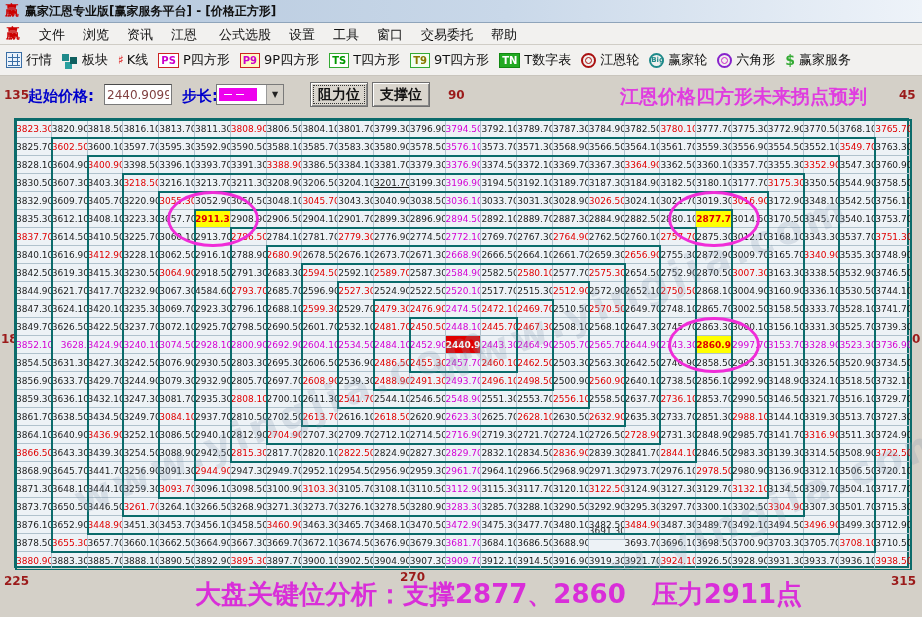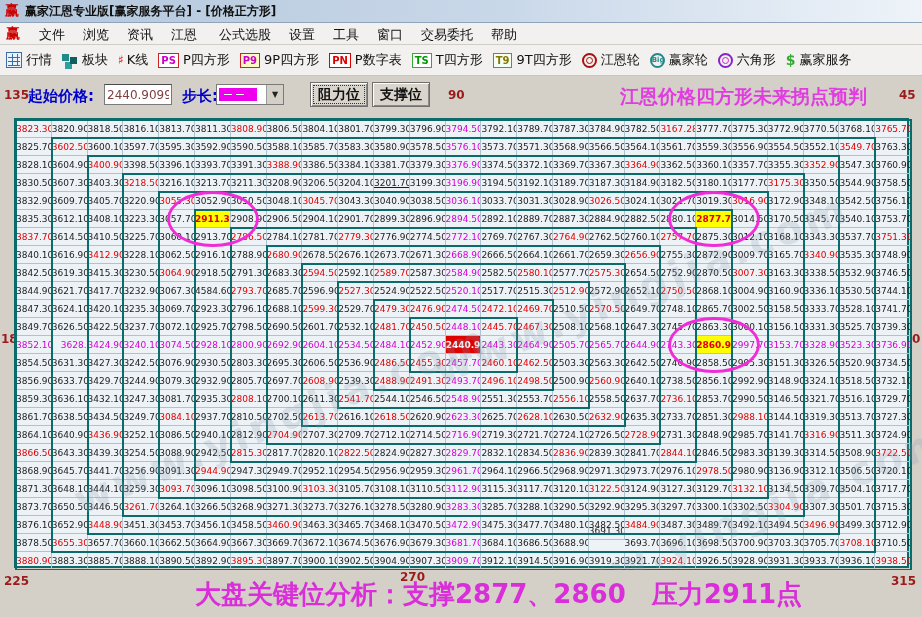--- a/index.html
+++ b/index.html
@@ -108,30 +108,30 @@
       </span>
       <span class="tool">
         <span class="badge" style="color: rgb(204, 0, 204); border-color: rgb(204, 34, 34); background: rgb(255, 255, 255);">PS</span>
         <span class="tool-label">P四方形</span>
       </span>
       <span class="tool">
         <span class="badge" style="color: rgb(204, 0, 204); border-color: rgb(204, 34, 34); background: #fef9c3;">P9</span>
         <span class="tool-label">9P四方形</span>
       </span>
       <span class="tool">
-        <span class="badge" style="color: rgb(221, 0, 0); border-color: rgb(221, 0, 0); background: rgb(255, 255, 255);">PN</span>
-        <span class="tool-label">P数字表</span>
-      </span>
-      <span class="tool">
         <span class="badge" style="color: rgb(0, 153, 0); border-color: rgb(51, 170, 51); background: rgb(255, 255, 255);">TS</span>
         <span class="tool-label">T四方形</span>
       </span>
       <span class="tool">
         <span class="badge" style="color: rgb(136, 119, 0); border-color: rgb(51, 170, 51); background: rgb(242, 255, 242);">T9</span>
         <span class="tool-label">9T四方形</span>
+      </span>
+      <span class="tool">
+        <span class="badge" style="color: rgb(255, 255, 255); border-color: rgb(17, 136, 17); background: rgb(34, 170, 34);">TN</span>
+        <span class="tool-label">T数字表</span>
       </span>
       <span class="tool">
         <span class="wheel-icon"></span>
         <span class="tool-label">江恩轮</span>
       </span>
       <span class="tool">
         <span class="bigwheel-icon">Big</span>
         <span class="tool-label">赢家轮</span>
       </span>
       <span class="tool">
@@ -175,21 +175,21 @@
         <div class="cell" style="left: 286.4px; top: 0px;">3804.10</div>
         <div class="cell" style="left: 322.2px; top: 0px;">3801.70</div>
         <div class="cell" style="left: 358px; top: 0px;">3799.30</div>
         <div class="cell" style="left: 393.8px; top: 0px;">3796.90</div>
         <div class="cell magenta" style="left: 429.6px; top: 0px;">3794.50</div>
         <div class="cell" style="left: 465.4px; top: 0px;">3792.10</div>
         <div class="cell" style="left: 501.2px; top: 0px;">3789.70</div>
         <div class="cell" style="left: 537px; top: 0px;">3787.30</div>
         <div class="cell" style="left: 572.8px; top: 0px;">3784.90</div>
         <div class="cell" style="left: 608.6px; top: 0px;">3782.50</div>
-        <div class="cell red" style="left: 644.4px; top: 0px;">3167.28</div>
+        <div class="cell red" style="left: 644.4px; top: 0px;">3780.10</div>
         <div class="cell" style="left: 680.2px; top: 0px;">3777.70</div>
         <div class="cell" style="left: 716px; top: 0px;">3775.30</div>
         <div class="cell" style="left: 751.8px; top: 0px;">3772.90</div>
         <div class="cell" style="left: 787.6px; top: 0px;">3770.50</div>
         <div class="cell" style="left: 823.4px; top: 0px;">3768.10</div>
         <div class="cell red" style="left: 859.2px; top: 0px;">3765.70</div>
         <div class="cell" style="left: 0px; top: 18px;">3825.70</div>
         <div class="cell red" style="left: 35.8px; top: 18px;">3602.50</div>
         <div class="cell" style="left: 71.6px; top: 18px;">3600.10</div>
         <div class="cell" style="left: 107.4px; top: 18px;">3597.70</div>

